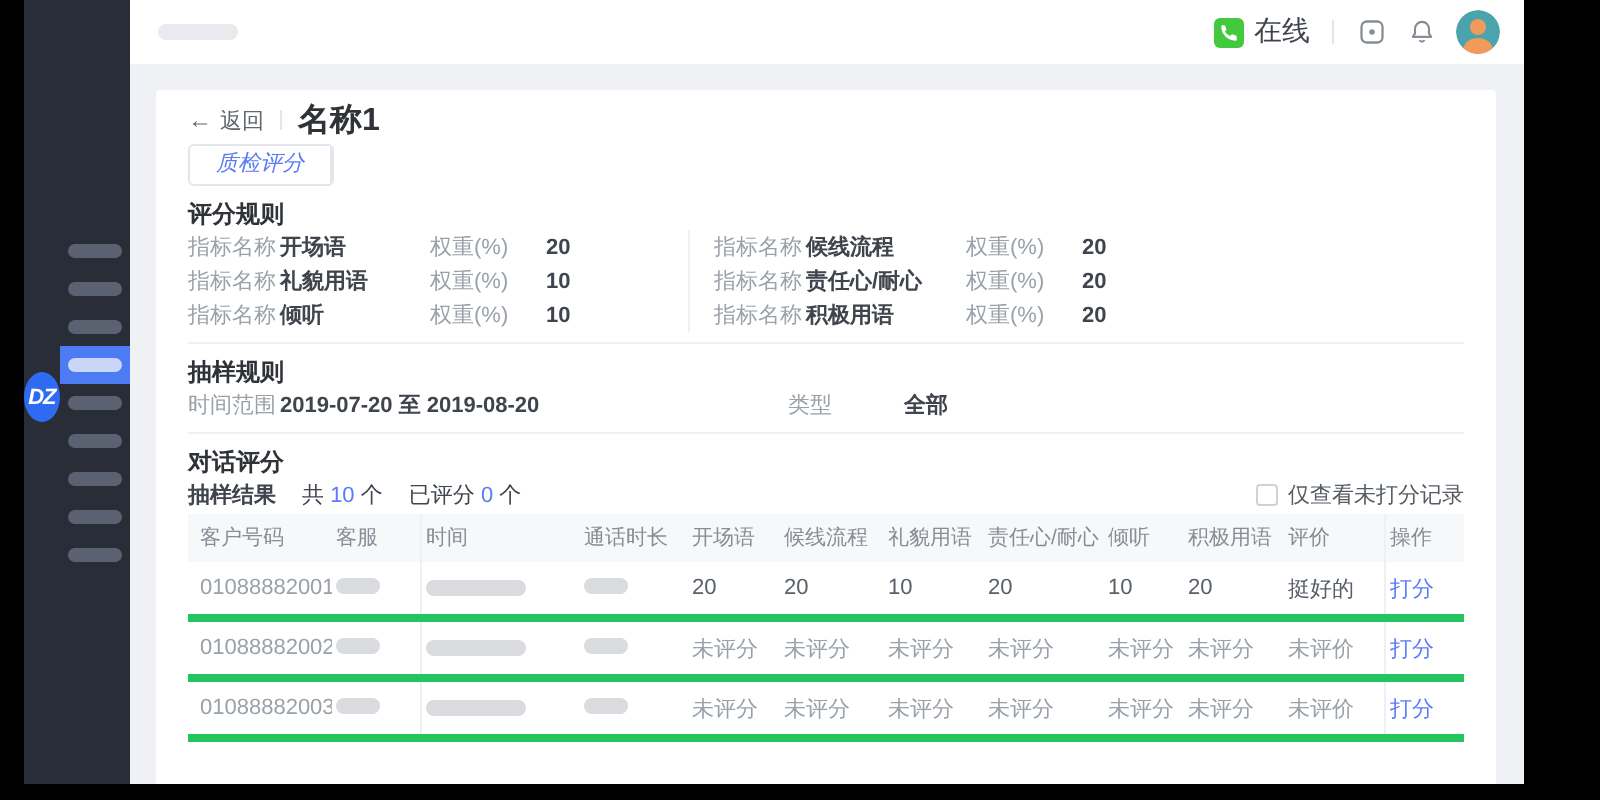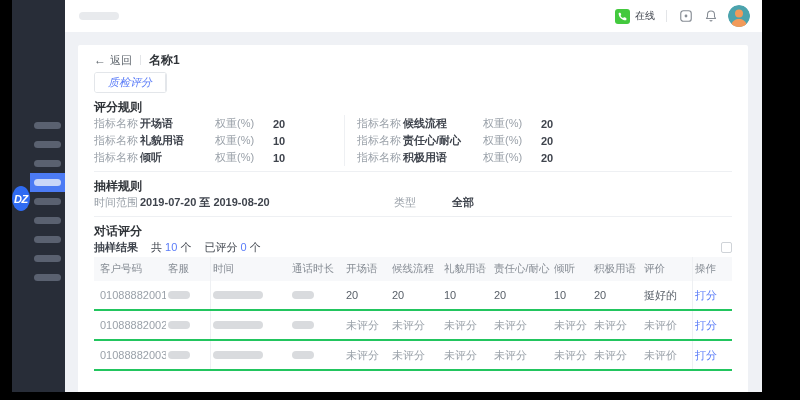--- a/index.html
+++ b/index.html
@@ -23,34 +23,34 @@
   
   .main { flex:1; display:flex; flex-direction:column; min-width:0; }
   .topbar { height:32px; background:#fff; display:flex; align-items:center; justify-content:space-between;
     padding:0 12px 0 14px; flex-shrink:0; }
   .skel { background:#e8eaed; border-radius:4px; display:inline-block; }
   .topbar-skel { width:40px; height:8px; }
   .topbar-right { display:flex; align-items:center; gap:9px; }
   .status { display:flex; align-items:center; gap:5px; cursor:pointer; }
   .online-badge { width:15px; height:15px; border-radius:3px; background:#43c93e;
     display:flex; align-items:center; justify-content:center; }
-  .status-label { font-size:10px; color:#3f444d; }
+  .status-label { font-size:14px; color:#3f444d; }
   .v-div { width:1px; height:12px; background:#e3e5e8; margin:0 2px; }
   .hicon { width:16px; height:16px; display:flex; align-items:center; justify-content:center; cursor:pointer; }
   .avatar { width:22px; height:22px; border-radius:50%; overflow:hidden; cursor:pointer; }
 
   
   .content { flex:1; overflow:hidden; padding:13px 14px 0 13px; }
   .card { background:#fff; border-radius:2px; height:400px; padding:8px 16px 0 16px; }
 
   .back-row { display:flex; align-items:center; height:14px; gap:8px; }
   .back-btn { display:flex; align-items:center; gap:4px; font-size:11px; color:#5f666d; cursor:pointer; }
   .back-arrow { font-size:12px; line-height:1; }
   .bc-div { width:1px; height:10px; background:#e3e5e8; }
-  .page-title { font-size:12px; color:#2f3338; font-weight:600; }
+  .page-title { font-size:16px; color:#2f3338; font-weight:600; }
 
   .tab-group { display:inline-flex; border:1px solid #e3e6ea; border-radius:3px; overflow:hidden;
     background:#f4f5f7; height:21px; margin-top:5px; }
   .tab { padding:0 13px; line-height:19px; font-size:11px; color:#565c63; cursor:pointer; }
   .tab.active { background:#fff; color:#5a7cf8; border-right:1px solid #e3e6ea;font-style:italic; }
 
   .sec-title { font-size:12px; font-weight:700; color:#2f3338; height:16px; line-height:16px; margin-top:6px; }
   .f-row { display:flex; align-items:center; height:17px; font-size:11px; }
   .f-label { color:#9aa1a9; }
   .f-value { color:#3f444d; font-weight:600; }
@@ -75,21 +75,21 @@
   .filter { display:flex; align-items:center; gap:5px; cursor:pointer; }
   .checkbox { width:11px; height:11px; border:1px solid #cfd3d8; border-radius:2px; background:#fff; }
   .filter-label { font-size:11px; color:#565c63; }
 
   
   .table { width:100%; }
   .t-row { display:grid; grid-template-columns:72px 44px 80px 54px 46px 52px 50px 60px 40px 50px 50px 1fr;
     align-items:center; }
   .t-head { background:#f7f8fa; height:24px; }
   .t-head .t-cell { color:#878d95; font-size:10.5px; }
-  .t-body-row { height:30px; border-bottom:2px solid #22c55e; background:#fff; }
+  .t-body-row { height:30px; border-bottom:4px solid #22c55e; background:#fff; }
   .t-cell { font-size:11px; color:#596069; padding-left:2px; overflow:hidden; white-space:nowrap; }
   .t-cell.first { padding-left:6px; }
   .t-cell.bordered { border-left:1px solid #eef0f3; height:100%; display:flex; align-items:center; }
   .muted { color:#9aa1a9; }
   .skel-s { width:22px; height:8px; border-radius:4px; background:#d9dbde; }
   .skel-l { width:50px; height:8px; border-radius:4px; background:#d9dbde; }
   .link { color:#5a7cf8; cursor:pointer; text-decoration:none; font-size:11px; }
 </style>
 </head>
 <body>
@@ -256,20 +256,21 @@
               <span>个</span>
             </span>
             <span class="result-plain">
               <span>已评分</span>
               <span class="count-blue">0</span>
               <span>个</span>
             </span>
           </div>
           <div class="filter">
             <span class="checkbox"></span>
+            <span class="filter-label">仅查看未打分记录</span>
           </div>
         </div>
 
         
         <div class="table">
           <div class="t-row t-head">
             <div class="t-cell first">客户号码</div>
             <div class="t-cell">客服</div>
             <div class="t-cell bordered">时间</div>
             <div class="t-cell">通话时长</div>

